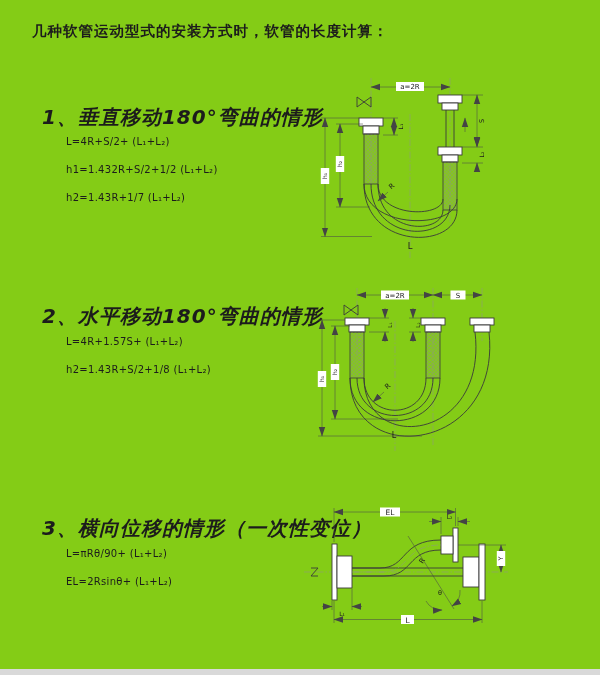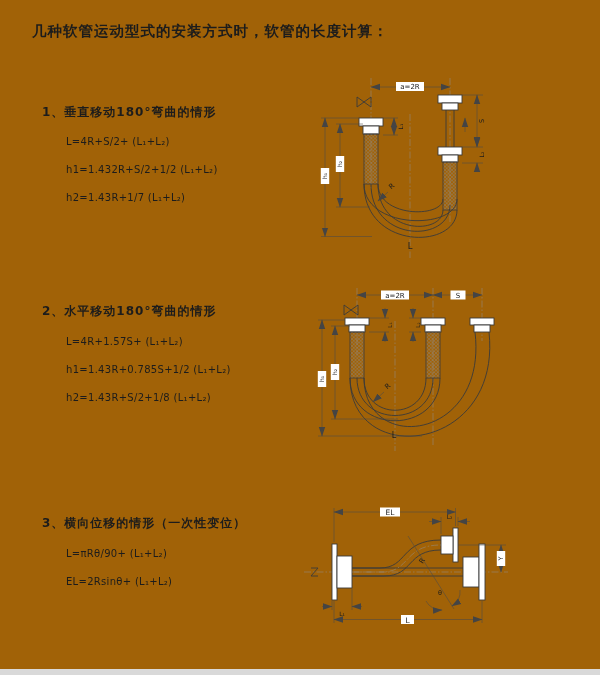--- a/index.html
+++ b/index.html
@@ -1,19 +1,19 @@
 <!DOCTYPE html>
 <html><head>
 <meta charset="utf-8">
 <style>
   html,body{margin:0;padding:0;background:#ffffff;}
-  #page{position:relative;width:600px;height:675px;background:#a16207;overflow:hidden;
+  #page{position:relative;width:600px;height:675px;background:#84cc16;overflow:hidden;
         font-family:"DejaVu Sans","Liberation Sans",sans-serif;color:#1c1c1c;}
   .title{position:absolute;left:32px;top:22px;font-size:14.5px;font-weight:bold;letter-spacing:1px;white-space:nowrap;}
-  .sec-head{position:absolute;font-size:12px;font-weight:bold;letter-spacing:1px;white-space:nowrap;}
+  .sec-head{position:absolute;font-size:20px;font-weight:bold;letter-spacing:1px;white-space:nowrap;font-style:italic;}
   .formulas{position:absolute;font-size:10px;line-height:28px;letter-spacing:0.3px;white-space:nowrap;}
   .diag{position:absolute;}
   svg text{font-family:"DejaVu Sans","Liberation Sans",sans-serif;fill:#1c1c1c;text-anchor:middle;}
   .geo{stroke:#3a3a3a;stroke-width:0.9;fill:none;}
   .fit{stroke:#3a3a3a;stroke-width:0.9;fill:#ffffff;}
   .dim{stroke:#4a4a4a;stroke-width:0.55;fill:none;}
   .cl{stroke:#909090;stroke-width:0.5;stroke-dasharray:7 2 1.5 2;fill:none;}
   .bottom-strip{position:absolute;left:0;bottom:0;width:100%;height:6px;background:#d9d9d9;}
 </style>
 </head>
@@ -26,21 +26,20 @@
   <div class="sec-head" style="left:42px;top:104px">1、垂直移动180°弯曲的情形</div>
   <div class="formulas" style="left:66px;top:128px">
     <div>L=4R+S/2+ (L₁+L₂)</div>
     <div>h1=1.432R+S/2+1/2 (L₁+L₂)</div>
     <div>h2=1.43R+1/7 (L₁+L₂)</div>
   </div>
 
   <div class="sec-head" style="left:42px;top:303px">2、水平移动180°弯曲的情形</div>
   <div class="formulas" style="left:66px;top:328px">
     <div>L=4R+1.57S+ (L₁+L₂)</div>
-    <div>h1=1.43R+0.785S+1/2 (L₁+L₂)</div>
     <div>h2=1.43R+S/2+1/8 (L₁+L₂)</div>
   </div>
 
   <div class="sec-head" style="left:42px;top:515px">3、横向位移的情形（一次性变位）</div>
   <div class="formulas" style="left:66px;top:540px">
     <div>L=πRθ/90+ (L₁+L₂)</div>
     <div>EL=2Rsinθ+ (L₁+L₂)</div>
   </div>
 
   <svg class="diag" style="left:312px;top:72px" width="212" height="198" viewBox="0 0 212 198">

